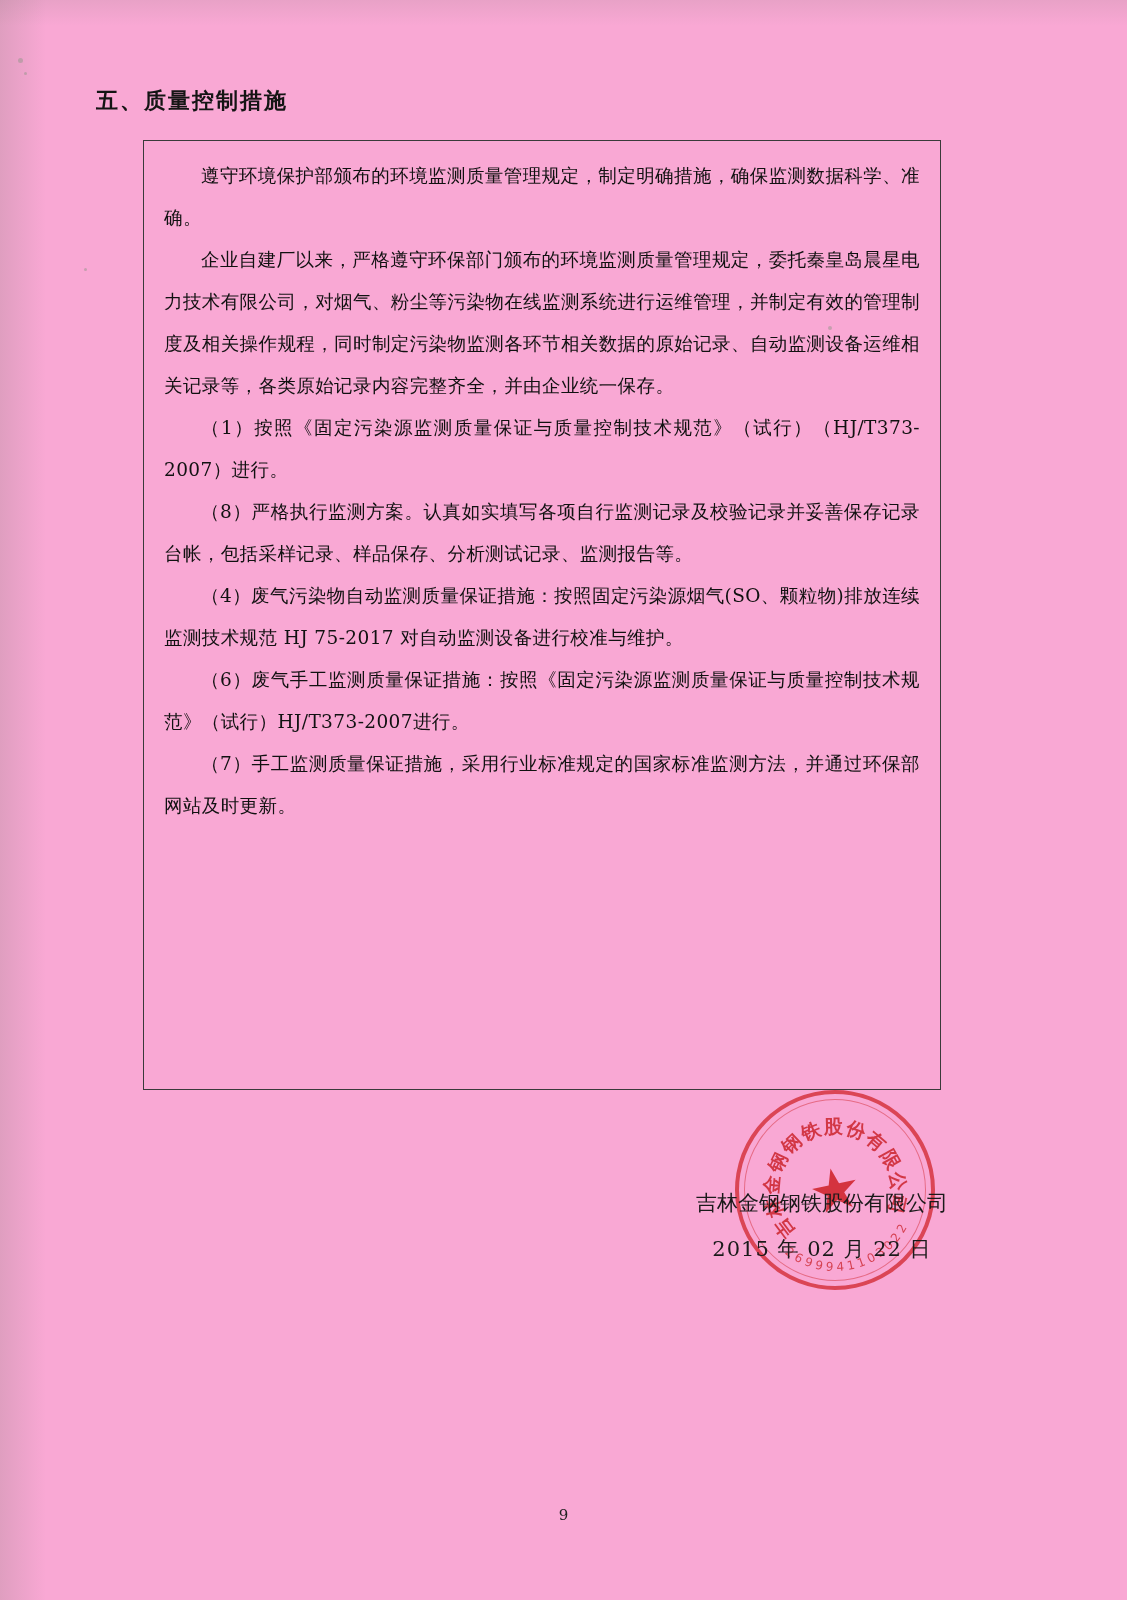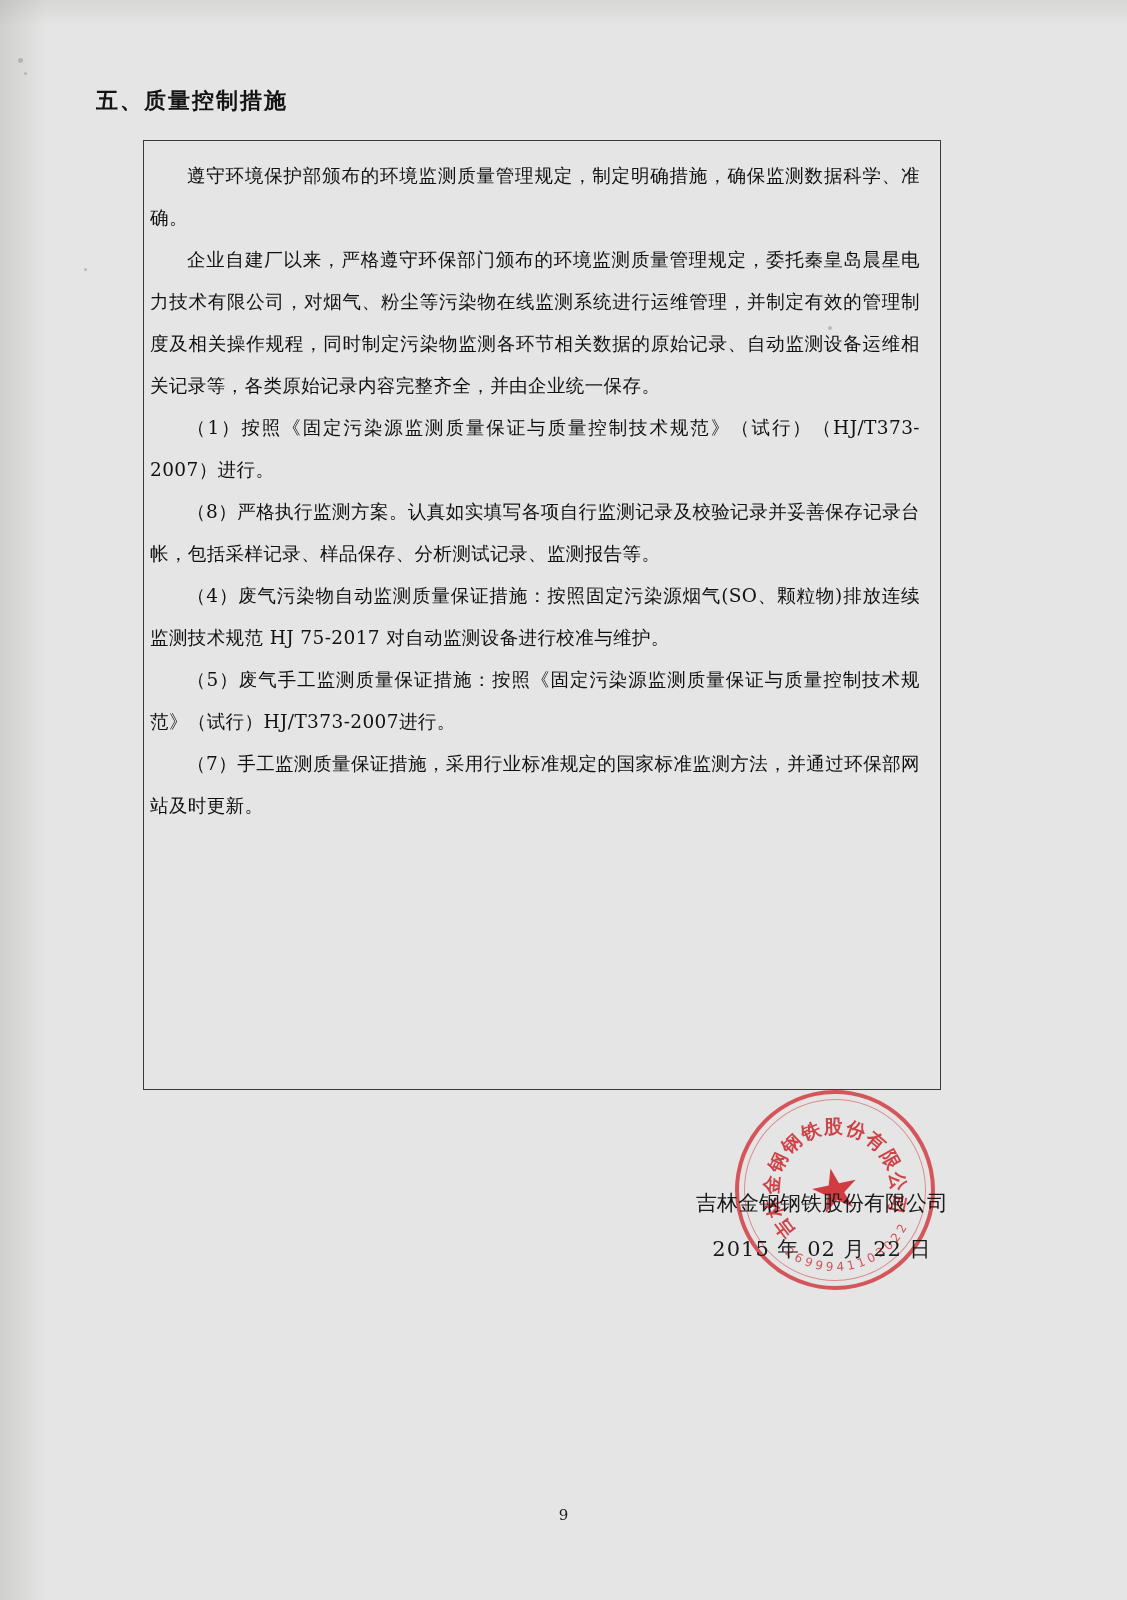--- a/index.html
+++ b/index.html
@@ -11,21 +11,21 @@
     width: 1127px;
     height: 1600px;
     position: relative;
     font-family: "DejaVu Sans", "Liberation Sans", sans-serif;
     color: #111;
     overflow: hidden;
   }
   .page {
     position: absolute;
     inset: 0;
-    background: #e5e5e5;
+    background: #f9a8d4;
   }
   
   .scan-edge-left {
     position: absolute;
     left: 0; top: 0; bottom: 0;
     width: 46px;
     background: linear-gradient(to right, rgba(120,118,110,0.20), rgba(255,255,255,0));
     pointer-events: none;
   }
   .scan-edge-top {
@@ -54,21 +54,21 @@
   }
 
   .box {
     position: absolute;
     left: 143px;
     top: 140px;
     width: 798px;
     height: 950px;
     border: 1px solid #3a3a3a;
     box-sizing: border-box;
-    padding: 14px 20px 0 6px;
+    padding: 14px 20px 0 20px;
   }
 
   .para {
     font-family: "DejaVu Serif", "Liberation Serif", serif;
     font-size: 18.5px;
     line-height: 42px;
     text-indent: 2em;
     color: #111;
     letter-spacing: 0.4px;
     margin: 0;
@@ -181,21 +181,21 @@
   <div class="speck" style="left:828px;top:326px;width:4px;height:4px;"></div>
 
   <div class="heading">五、质量控制措施</div>
 
   <div class="box">
     <p class="para">遵守环境保护部颁布的环境监测质量管理规定，制定明确措施，确保监测数据科学、准确。</p>
     <p class="para">企业自建厂以来，严格遵守环保部门颁布的环境监测质量管理规定，委托秦皇岛晨星电力技术有限公司，对烟气、粉尘等污染物在线监测系统进行运维管理，并制定有效的管理制度及相关操作规程，同时制定污染物监测各环节相关数据的原始记录、自动监测设备运维相关记录等，各类原始记录内容完整齐全，并由企业统一保存。</p>
     <p class="para">（1）按照《固定污染源监测质量保证与质量控制技术规范》（试行）（HJ/T373-2007）进行。</p>
     <p class="para">（8）严格执行监测方案。认真如实填写各项自行监测记录及校验记录并妥善保存记录台帐，包括采样记录、样品保存、分析测试记录、监测报告等。</p>
     <p class="para">（4）废气污染物自动监测质量保证措施：按照固定污染源烟气(SO、颗粒物)排放连续监测技术规范 HJ 75-2017 对自动监测设备进行校准与维护。</p>
-    <p class="para">（5）废气手工监测质量保证措施：按照《固定污染源监测质量保证与质量控制技术规范》（试行）HJ/T373-2007进行。</p>
+    <p class="para">（6）废气手工监测质量保证措施：按照《固定污染源监测质量保证与质量控制技术规范》（试行）HJ/T373-2007进行。</p>
     <p class="para">（7）手工监测质量保证措施，采用行业标准规定的国家标准监测方法，并通过环保部网站及时更新。</p>
   </div>
 
   <div class="seal">
     <div class="ring"></div>
     <div class="ring2"></div>
     <div class="seal-text" id="seal-arc">
         <span style="transform: rotate(-115deg) translate(-50%, -76px) rotate(0deg);">吉</span>
         <span style="transform: rotate(-94.0909deg) translate(-50%, -76px) rotate(0deg);">林</span>
         <span style="transform: rotate(-73.1818deg) translate(-50%, -76px) rotate(0deg);">金</span>

